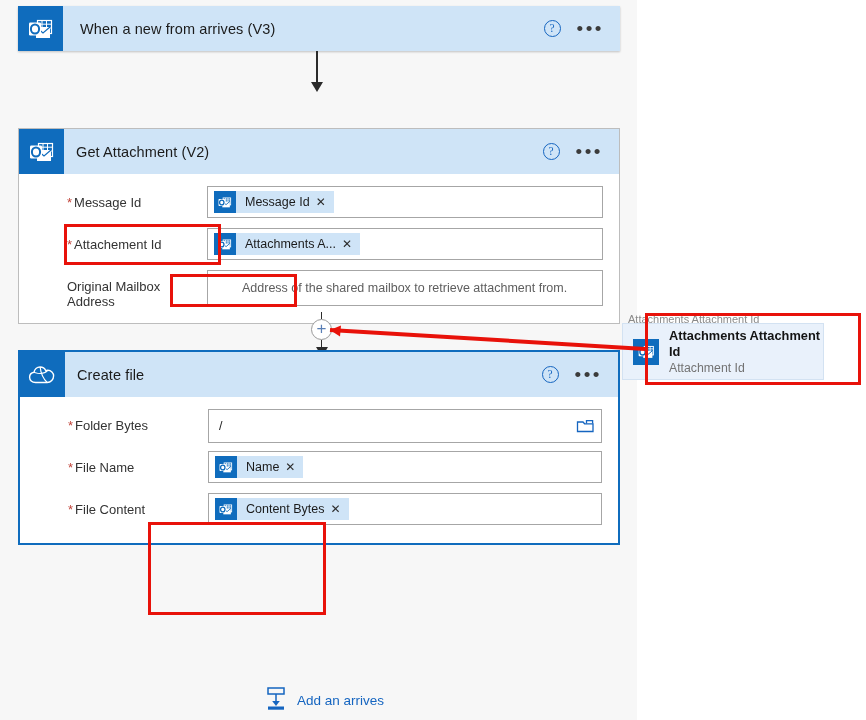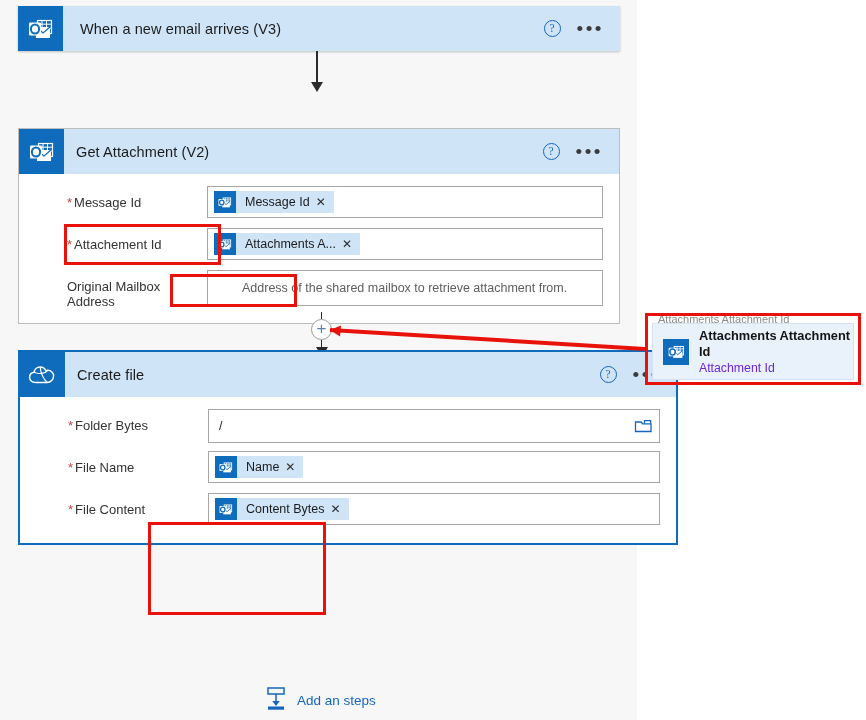--- a/index.html
+++ b/index.html
@@ -126,32 +126,32 @@
     width: 21px; height: 21px; border-radius: 50%;
     border: 1.2px solid #9a9a9a; background: #fff;
     color: #5a7fb5; font-size: 17px; line-height: 18px; text-align: center;
   }
 
   
   .anno { position: absolute; border: 3px solid #e8120a; pointer-events: none; }
   .anno-arrow { position: absolute; pointer-events: none; }
 
   
-  #callout { position: absolute; left: 646px; top: 310px; width: 214px; height: 76px; }
+  #callout { position: absolute; left: 616px; top: 310px; width: 214px; height: 76px; }
   .callout-inner {
     position: absolute; left: 6px; top: 13px; right: 6px; bottom: 6px;
     background: #e9f1fb; border: 1px solid #d3e2f2;
     display: flex; align-items: center; padding-left: 10px;
   }
   .callout-ico {
     width: 26px; height: 26px; flex: 0 0 26px; background: #0f6cbd;
     display: flex; align-items: center; justify-content: center; margin-right: 10px;
   }
   .callout-title { font-size: 12.8px; font-weight: bold; color: #141414; line-height: 16px; }
-  .callout-sub { font-size: 12.3px; color: #6d28d9; line-height: 16px; }
+  .callout-sub { font-size: 12.3px; color: #737373; line-height: 16px; }
   .callout-cut {
     position: absolute; left: 12px; top: 4px; right: 8px; height: 9px;
     overflow: hidden; color: #8a8a8a; font-size: 11px; line-height: 11px;
     white-space: nowrap;
   }
 
   
   #add-action {
     position: absolute; left: 265px; top: 686px;
     display: flex; align-items: center; gap: 10px; cursor: pointer;
@@ -173,21 +173,21 @@
           <line x1="9.5" y1="7.2" x2="23.5" y2="7.2" stroke="#ffffff" stroke-width="1"></line>
           <line x1="14" y1="3.5" x2="14" y2="16.5" stroke="#ffffff" stroke-width="1"></line>
           <line x1="18.5" y1="3.5" x2="18.5" y2="16.5" stroke="#ffffff" stroke-width="1"></line>
           <line x1="9.5" y1="11" x2="23.5" y2="11" stroke="#ffffff" stroke-width="1"></line>
           <path d="M8 10 L22 10 L22 21 L8 21 Z" fill="#ffffff"></path>
           <path d="M8 10 L15 16 L22 10" fill="none" stroke="#0f6cbd" stroke-width="1.2"></path>
           <rect x="1" y="5.5" width="12" height="13" rx="1.2" fill="#ffffff"></rect>
           <ellipse cx="7" cy="12" rx="4.1" ry="4.6" fill="none" stroke="#0f6cbd" stroke-width="2"></ellipse>
         </svg>
       </div>
-      <div class="card-title">When a new email arrives (V3)</div>
+      <div class="card-title">When a new from arrives (V3)</div>
       <div class="head-actions">
         <div class="help-icon">?</div>
         <div class="ellipsis">•••</div>
       </div>
     </div>
   </div>
 
   <div class="connector" style="left:311px; top:51px;">
     <div class="conn-line" style="height:31px;"></div>
     <div class="arrow-head"></div>
@@ -323,21 +323,21 @@
       </div>
     </div>
 
     <div class="connector" style="left:311px; top:312px;">
       <div class="conn-line" style="height:7px;"></div>
       <div class="plus-circle">+</div>
       <div class="conn-line" style="height:7px;"></div>
       <div class="arrow-head"></div>
     </div>
 
-    <div class="action-card" style="position:absolute; left:18px; top:350px; width:660px; border:2px solid #0f6cbd;">
+    <div class="action-card" style="position:absolute; left:18px; top:350px; width:602px; border:2px solid #0f6cbd;">
       <div class="card-head">
         <div class="card-icon">
           <svg width="30" height="22" viewBox="0 0 30 22">
             <path d="M7.5 18.5 C3.9 18.5 1.6 16.1 1.6 13.3 C1.6 10.8 3.5 8.7 6 8.3 C6.4 5.3 9 3 12.1 3 C14.6 3 16.8 4.5 17.8 6.7 C18.4 6.4 19.1 6.25 19.8 6.25 C23 6.25 25.6 8.75 25.6 11.85 C25.6 15.5 22.9 18.5 19.2 18.5 Z" fill="none" stroke="#ffffff" stroke-width="1.4"></path>
             <path d="M6 8.3 C9.5 9.4 15 11.5 19.8 6.4" fill="none" stroke="#ffffff" stroke-width="1.2"></path>
             <path d="M12.1 3 C12.6 7 14.9 14.5 19.2 18.5" fill="none" stroke="#ffffff" stroke-width="1.2"></path>
           </svg>
         </div>
         <div class="card-title">Create file</div>
         <div class="head-actions">
@@ -424,21 +424,21 @@
 
   <div id="add-action">
     <span>
       <svg width="22" height="24" viewBox="0 0 22 24">
         <rect x="3" y="2" width="16" height="6" fill="none" stroke="#1565c0" stroke-width="1.5"></rect>
         <line x1="11" y1="8" x2="11" y2="17" stroke="#1565c0" stroke-width="1.5"></line>
         <path d="M11 20 L7.2 15 L14.8 15 Z" fill="#1565c0"></path>
         <rect x="3" y="20.5" width="16" height="3.2" fill="#1565c0"></rect>
       </svg>
     </span>
-    <span class="add-label">Add an steps</span>
+    <span class="add-label">Add an arrives</span>
   </div>
 
   <div id="callout">
     <div class="callout-cut">Attachments Attachment Id</div>
     <div class="callout-inner">
       <span class="callout-ico">
         <svg width="17" height="16" viewBox="0 0 26 24">
           <rect x="9.5" y="3.5" width="14" height="13" fill="none" stroke="#ffffff" stroke-width="1.5"></rect>
           <line x1="9.5" y1="7.2" x2="23.5" y2="7.2" stroke="#ffffff" stroke-width="1.3"></line>
           <line x1="14" y1="3.5" x2="14" y2="16.5" stroke="#ffffff" stroke-width="1.3"></line>

